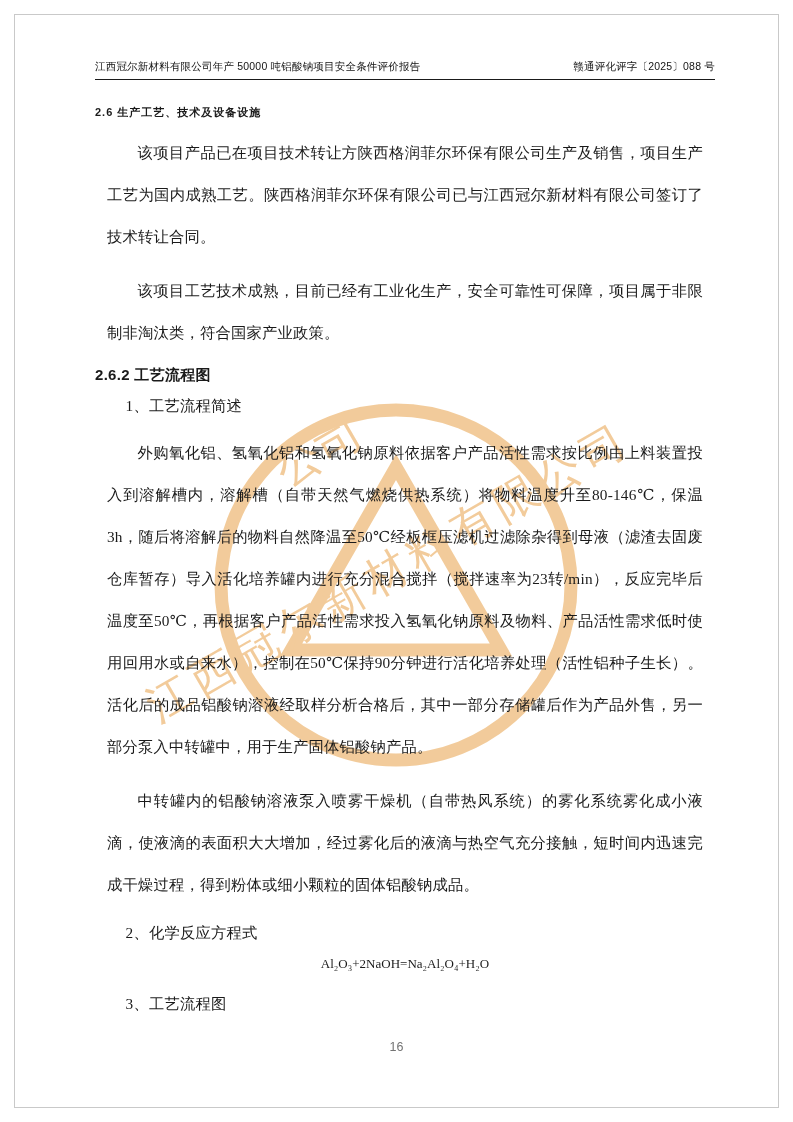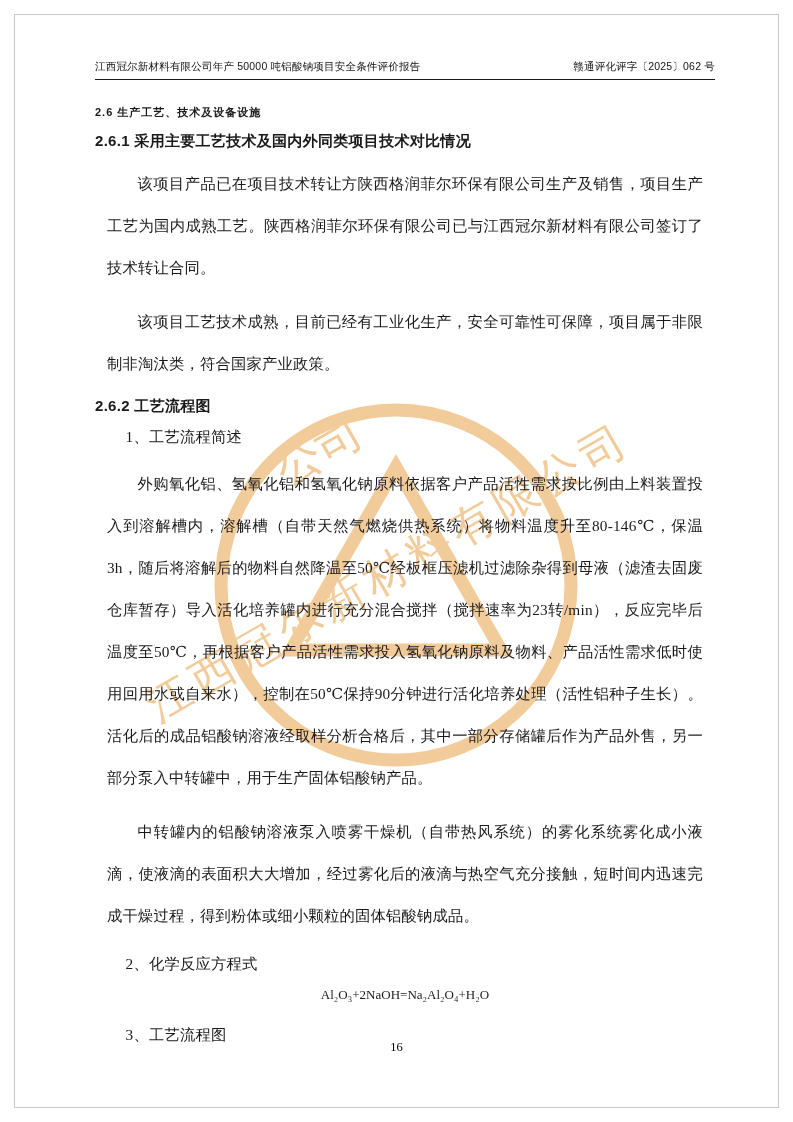--- a/index.html
+++ b/index.html
@@ -112,54 +112,53 @@
   .wm-svg { display: block; }
 
   
   .footer {
     position: absolute;
     left: 0;
     top: 1040px;
     width: 793px;
     text-align: center;
     font-size: 12.5px;
-    color: #000000;
-    font-family: Liberation Serif, serif;
+    color: #737373;
+    font-family: Liberation Sans, sans-serif;
   }
 </style>
 </head>
 <body>
 
 <div class="page">
 
   <div class="page-frame"></div>
 
   <div class="header">
     <span class="header-left">江西冠尔新材料有限公司年产 50000 吨铝酸钠项目安全条件评价报告</span>
-    <span class="header-right">赣通评化评字〔2025〕062 号</span>
+    <span class="header-right">赣通评化评字〔2025〕088 号</span>
   </div>
   <div class="header-rule"></div>
 
   <div class="watermark">
     <svg class="wm-svg" width="793" height="540" viewBox="0 0 793 540" xmlns="http://www.w3.org/2000/svg">
       <g transform="translate(396,285)">
         <circle cx="0" cy="0" r="175" fill="none" stroke="#e8a24a" stroke-width="13"></circle>
         <path d="M 0,-118 L 105,65 L -105,65 Z" fill="none" stroke="#e8a24a" stroke-width="13"></path>
         <text x="0" y="-140" text-anchor="middle" fill="#e8a24a" font-size="46" font-family="'Liberation Serif', serif" transform="rotate(-30)">公司</text>
       </g>
       <g transform="translate(396,285) rotate(-30)">
         <text x="0" y="0" text-anchor="middle" fill="#e8a24a" font-size="44" font-family="'Liberation Serif', serif" letter-spacing="6">江西冠尔新材料有限公司</text>
       </g>
     </svg>
   </div>
 
   <div class="content">
     <h2 class="sec">2.6 生产工艺、技术及设备设施</h2>
 
-    <h3 class="sub">2.6.1 采用主要工艺技术及国内外同类项目技术对比情况</h3>
     <p class="para">该项目产品已在项目技术转让方陕西格润菲尔环保有限公司生产及销售，项目生产工艺为国内成熟工艺。陕西格润菲尔环保有限公司已与江西冠尔新材料有限公司签订了技术转让合同。</p>
     <p class="para">该项目工艺技术成熟，目前已经有工业化生产，安全可靠性可保障，项目属于非限制非淘汰类，符合国家产业政策。</p>
 
     <h3 class="sub">2.6.2 工艺流程图</h3>
     <p class="item">1、工艺流程简述</p>
     <p class="para">外购氧化铝、氢氧化铝和氢氧化钠原料依据客户产品活性需求按比例由上料装置投入到溶解槽内，溶解槽（自带天然气燃烧供热系统）将物料温度升至80-146℃，保温3h，随后将溶解后的物料自然降温至50℃经板框压滤机过滤除杂得到母液（滤渣去固废仓库暂存）导入活化培养罐内进行充分混合搅拌（搅拌速率为23转/min），反应完毕后温度至50℃，再根据客户产品活性需求投入氢氧化钠原料及物料、产品活性需求低时使用回用水或自来水），控制在50℃保持90分钟进行活化培养处理（活性铝种子生长）。活化后的成品铝酸钠溶液经取样分析合格后，其中一部分存储罐后作为产品外售，另一部分泵入中转罐中，用于生产固体铝酸钠产品。</p>
     <p class="para">中转罐内的铝酸钠溶液泵入喷雾干燥机（自带热风系统）的雾化系统雾化成小液滴，使液滴的表面积大大增加，经过雾化后的液滴与热空气充分接触，短时间内迅速完成干燥过程，得到粉体或细小颗粒的固体铝酸钠成品。</p>
 
     <p class="item">2、化学反应方程式</p>
     <p class="formula">Al₂O₃+2NaOH=Na₂Al₂O₄+H₂O</p>

